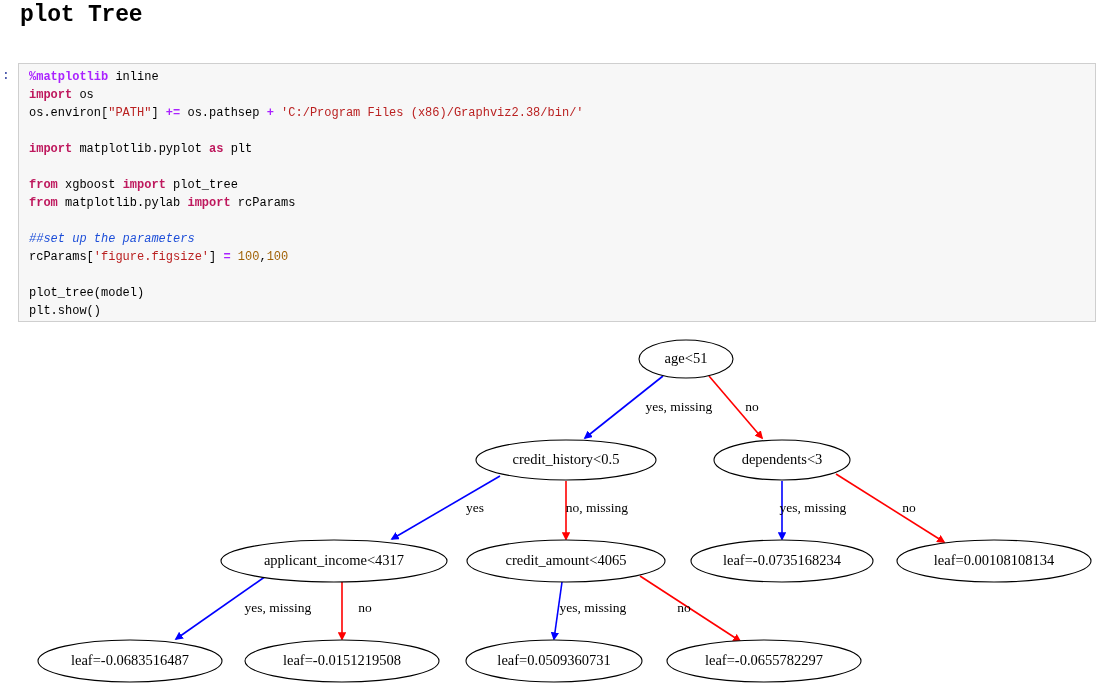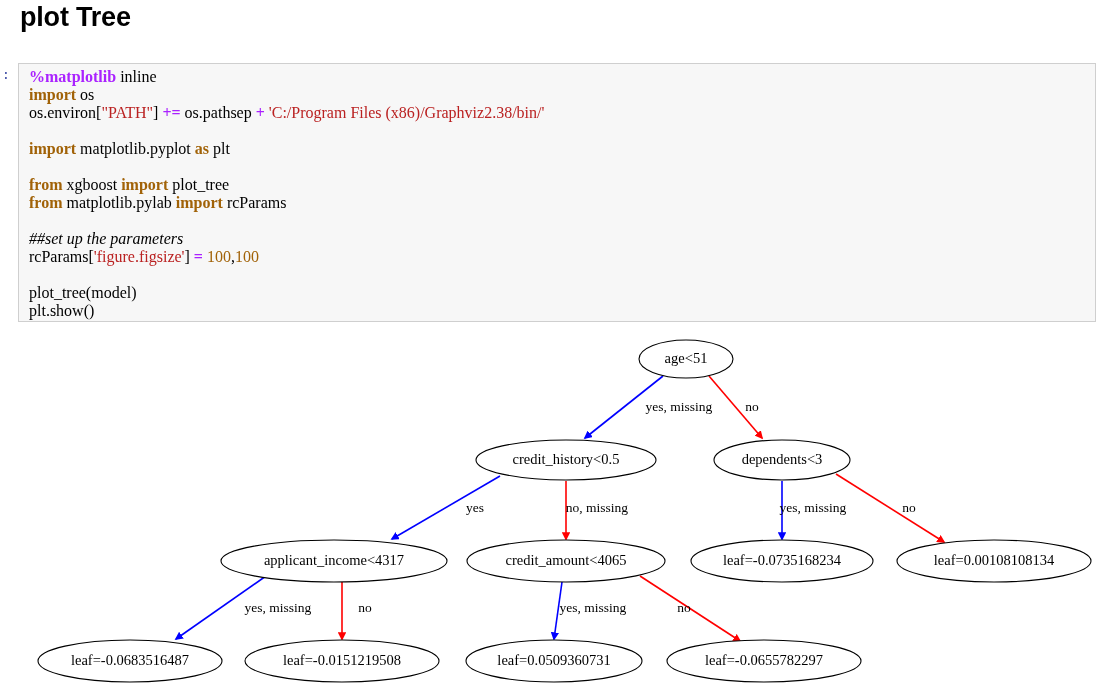--- a/index.html
+++ b/index.html
@@ -13,25 +13,25 @@
     position: relative;
     font-family: "Liberation Sans", sans-serif;
     overflow: hidden;
   }
 
   
   #page-title {
     position: absolute;
     left: 20px;
     top: 2px;
-    font-size: 27px;
+    font-size: 23px;
     font-weight: bold;
     color: #000000;
     letter-spacing: -0.2px;
-    font-family: Liberation Sans, sans-serif;
+    font-family: Liberation Mono, monospace;
   }
 
   
   #cell-prompt {
     position: absolute;
     left: 2px;
     top: 68px;
     font-family: "Liberation Mono", monospace;
     font-size: 13px;
     color: #303f9f;
@@ -43,30 +43,30 @@
     width: 1078px;
     height: 259px;
     background: #f7f7f7;
     border: 1px solid #cfcfcf;
     box-sizing: border-box;
   }
   #code-text {
     position: absolute;
     left: 10px;
     top: 4px;
-    font-family: Liberation Serif, serif;
-    font-size: 16px;
+    font-family: Liberation Mono, monospace;
+    font-size: 12px;
     line-height: 18px;
     white-space: pre;
     color: #000000;
   }
-  .k  { color: #a16207; font-weight: bold; }   
+  .k  { color: #be185d; font-weight: bold; }   
   .op { color: #aa22ff; font-weight: bold; }   
   .s  { color: #ba2121; }                       
-  .c  { color: #000000; font-style: italic; text-align: right; }   
+  .c  { color: #1d4ed8; font-style: italic; text-align: right; }   
   .n  { color: #a16207; }                       
 
   
   #tree-output {
     position: absolute;
     left: 0;
     top: 326px;
     width: 1114px;
     height: 370px;
     background: #ffffff;

